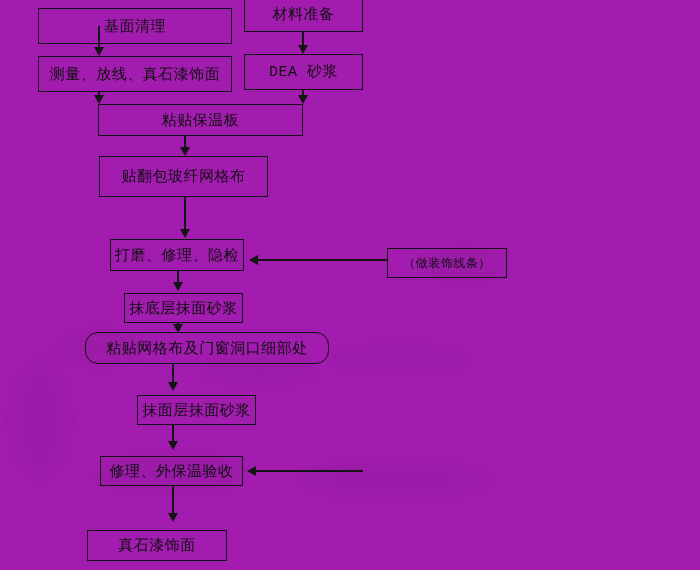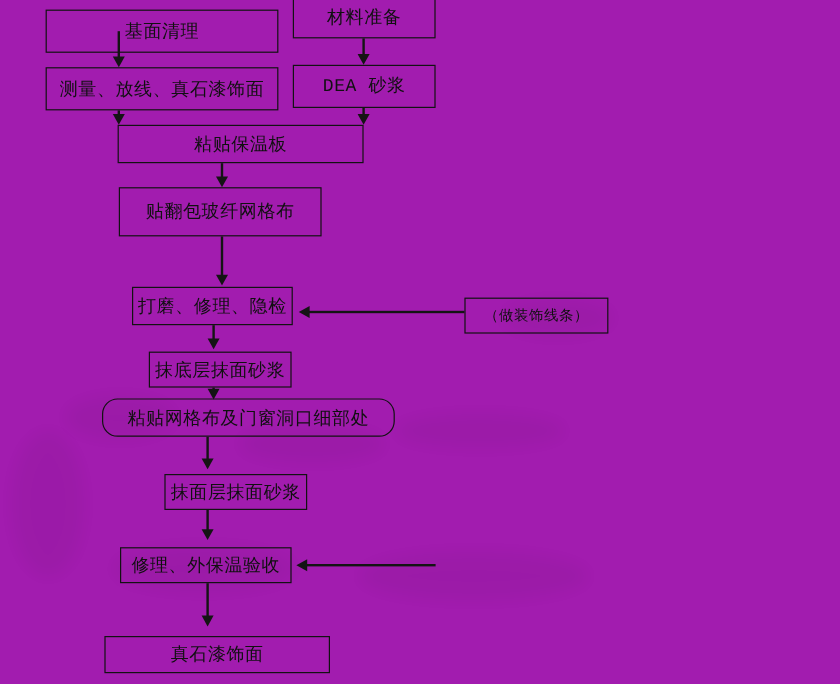--- a/index.html
+++ b/index.html
@@ -118,15 +118,15 @@
   <div class="node" style="left: 38px; top: 56px; width: 194px; height: 36px;">测量、放线、真石漆饰面</div>
   <div class="node" style="left: 244px; top: 54px; width: 119px; height: 36px; font-family: Liberation Mono, monospace;">DEA 砂浆</div>
   <div class="node" style="left: 98px; top: 104px; width: 205px; height: 32px;">粘贴保温板</div>
   <div class="node" style="left: 99px; top: 156px; width: 169px; height: 41px;">贴翻包玻纤网格布</div>
   <div class="node" style="left: 110px; top: 239px; width: 134px; height: 32px;">打磨、修理、隐检</div>
   <div class="node small" style="left: 387px; top: 248px; width: 120px; height: 30px;">（做装饰线条）</div>
   <div class="node" style="left: 124px; top: 293px; width: 119px; height: 30px;">抹底层抹面砂浆</div>
   <div class="node" style="left: 85px; top: 332px; width: 244px; height: 32px; border-radius: 13px;">粘贴网格布及门窗洞口细部处</div>
   <div class="node" style="left: 113px; top: 395px; width: 119px; height: 30px; margin-left: 24px;">抹面层抹面砂浆</div>
   <div class="node" style="left: 100px; top: 456px; width: 143px; height: 30px;">修理、外保温验收</div>
-  <div class="node" style="left: 87px; top: 530px; width: 188px; height: 31px;">真石漆饰面</div>
+  <div class="node" style="left: 87px; top: 530px; width: 140px; height: 31px;">真石漆饰面</div>
 
 </div>
 
 </body></html>

